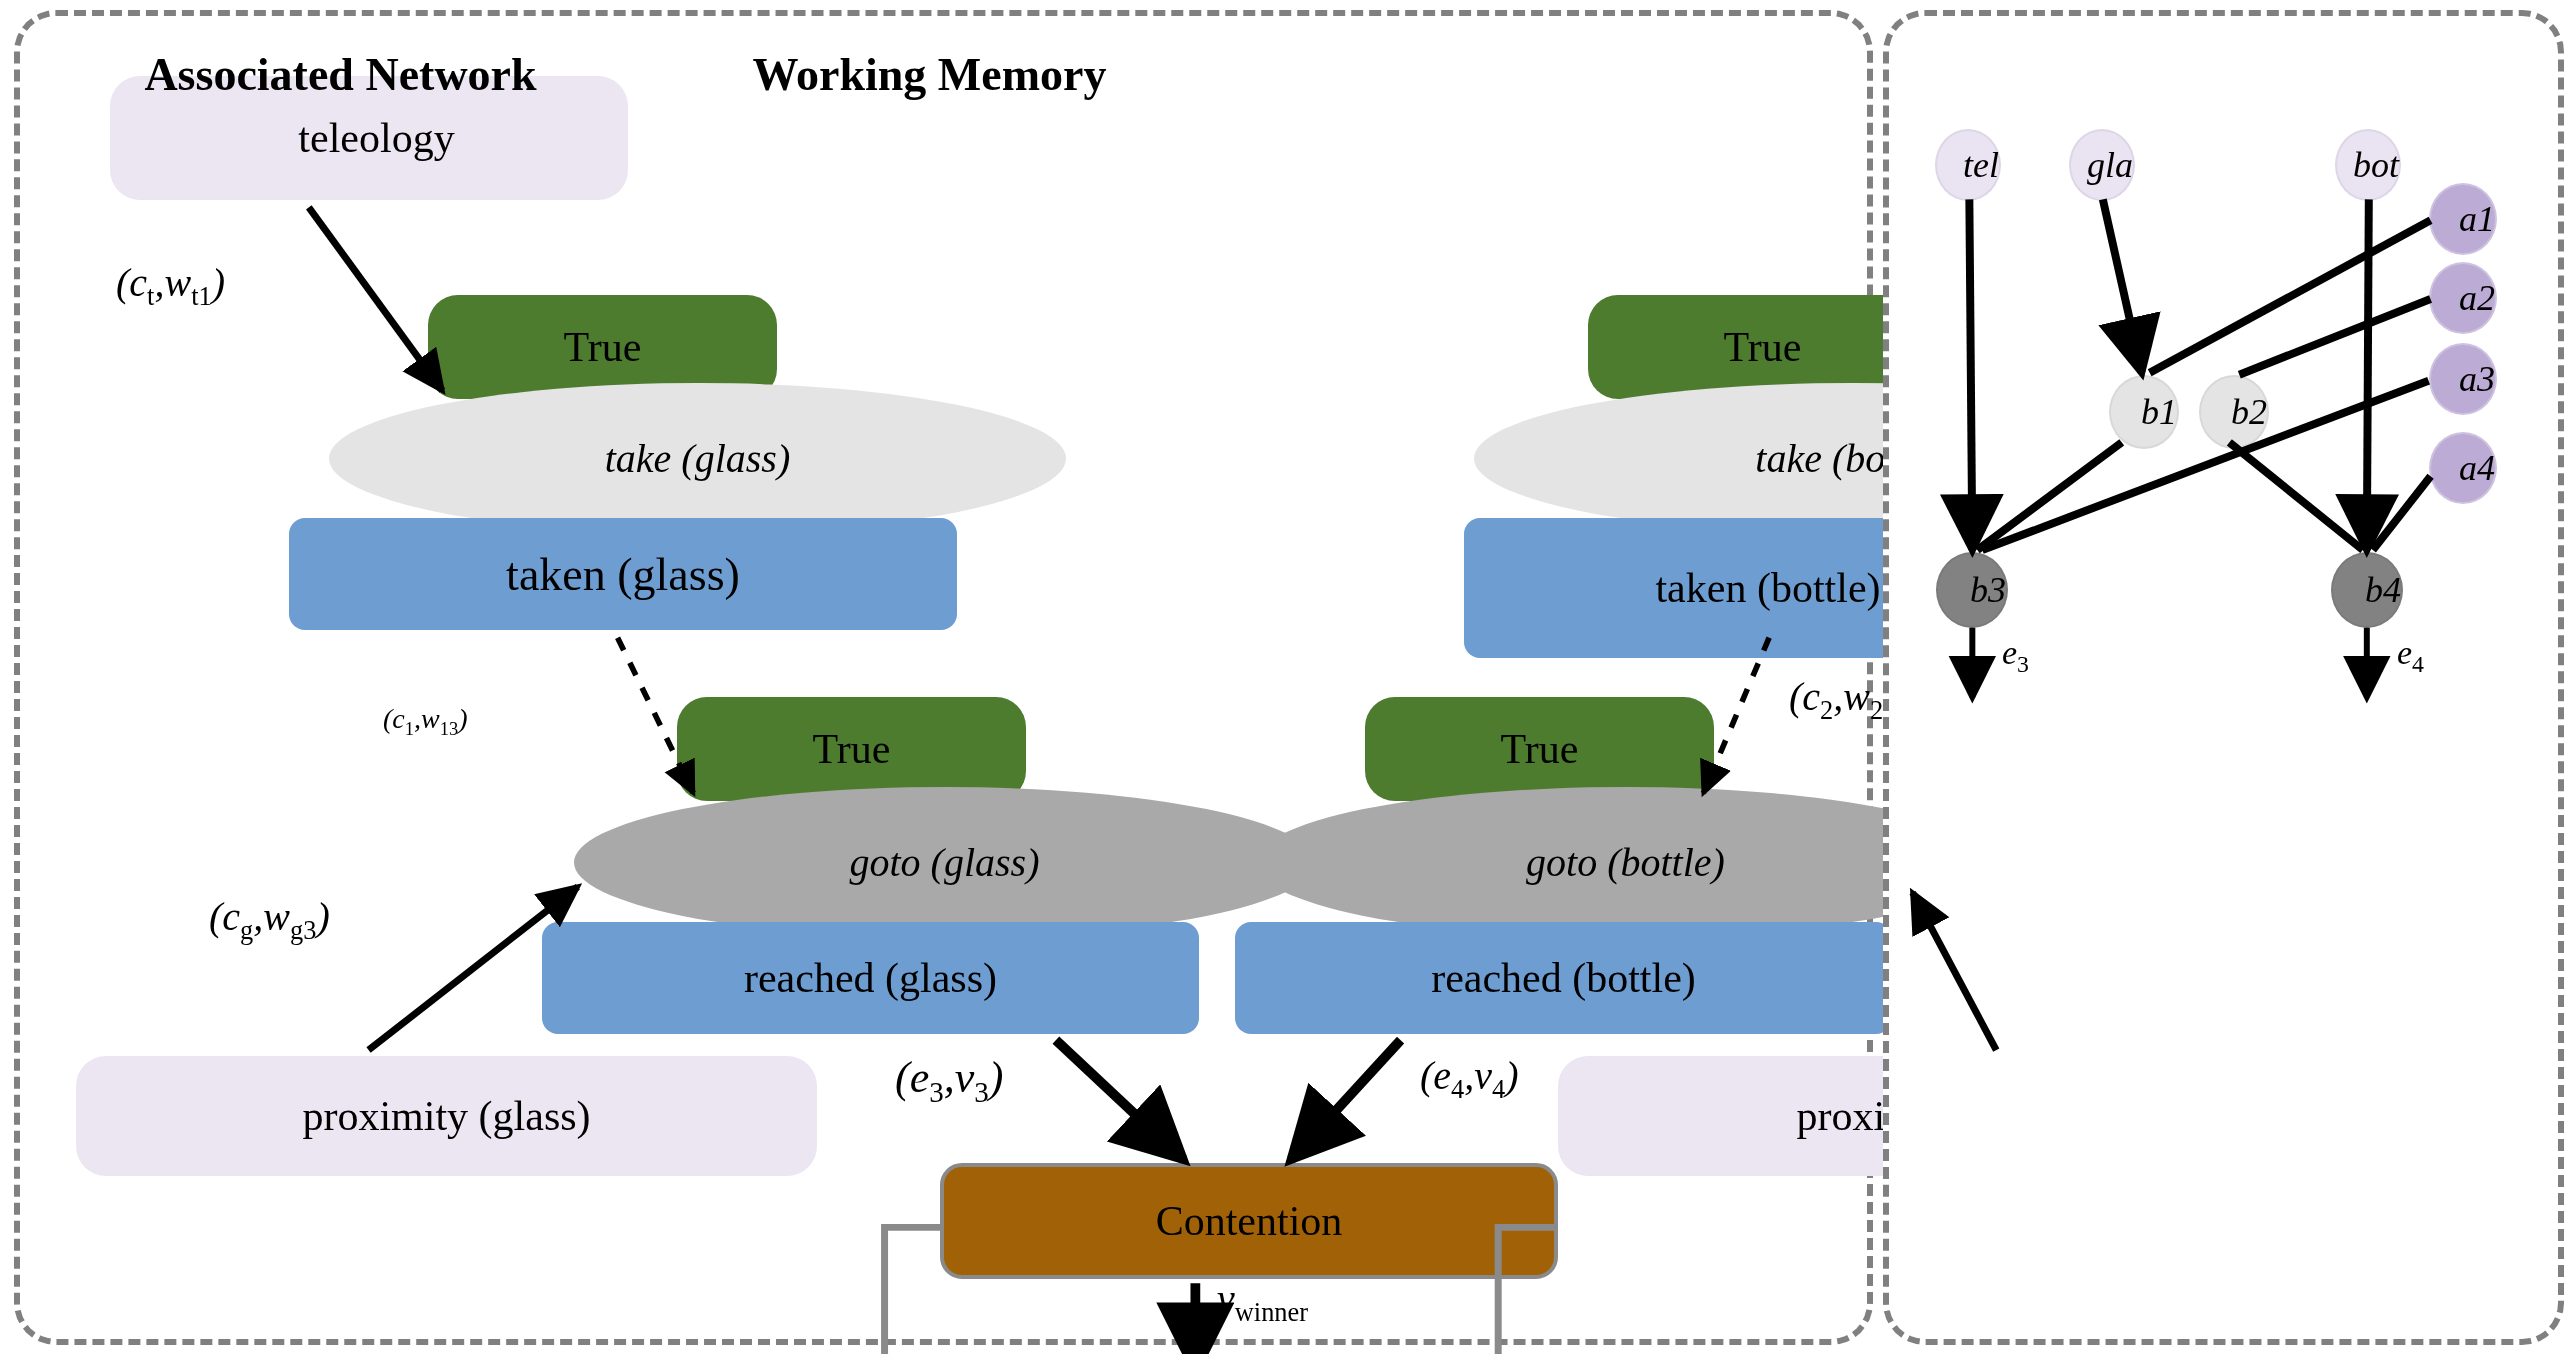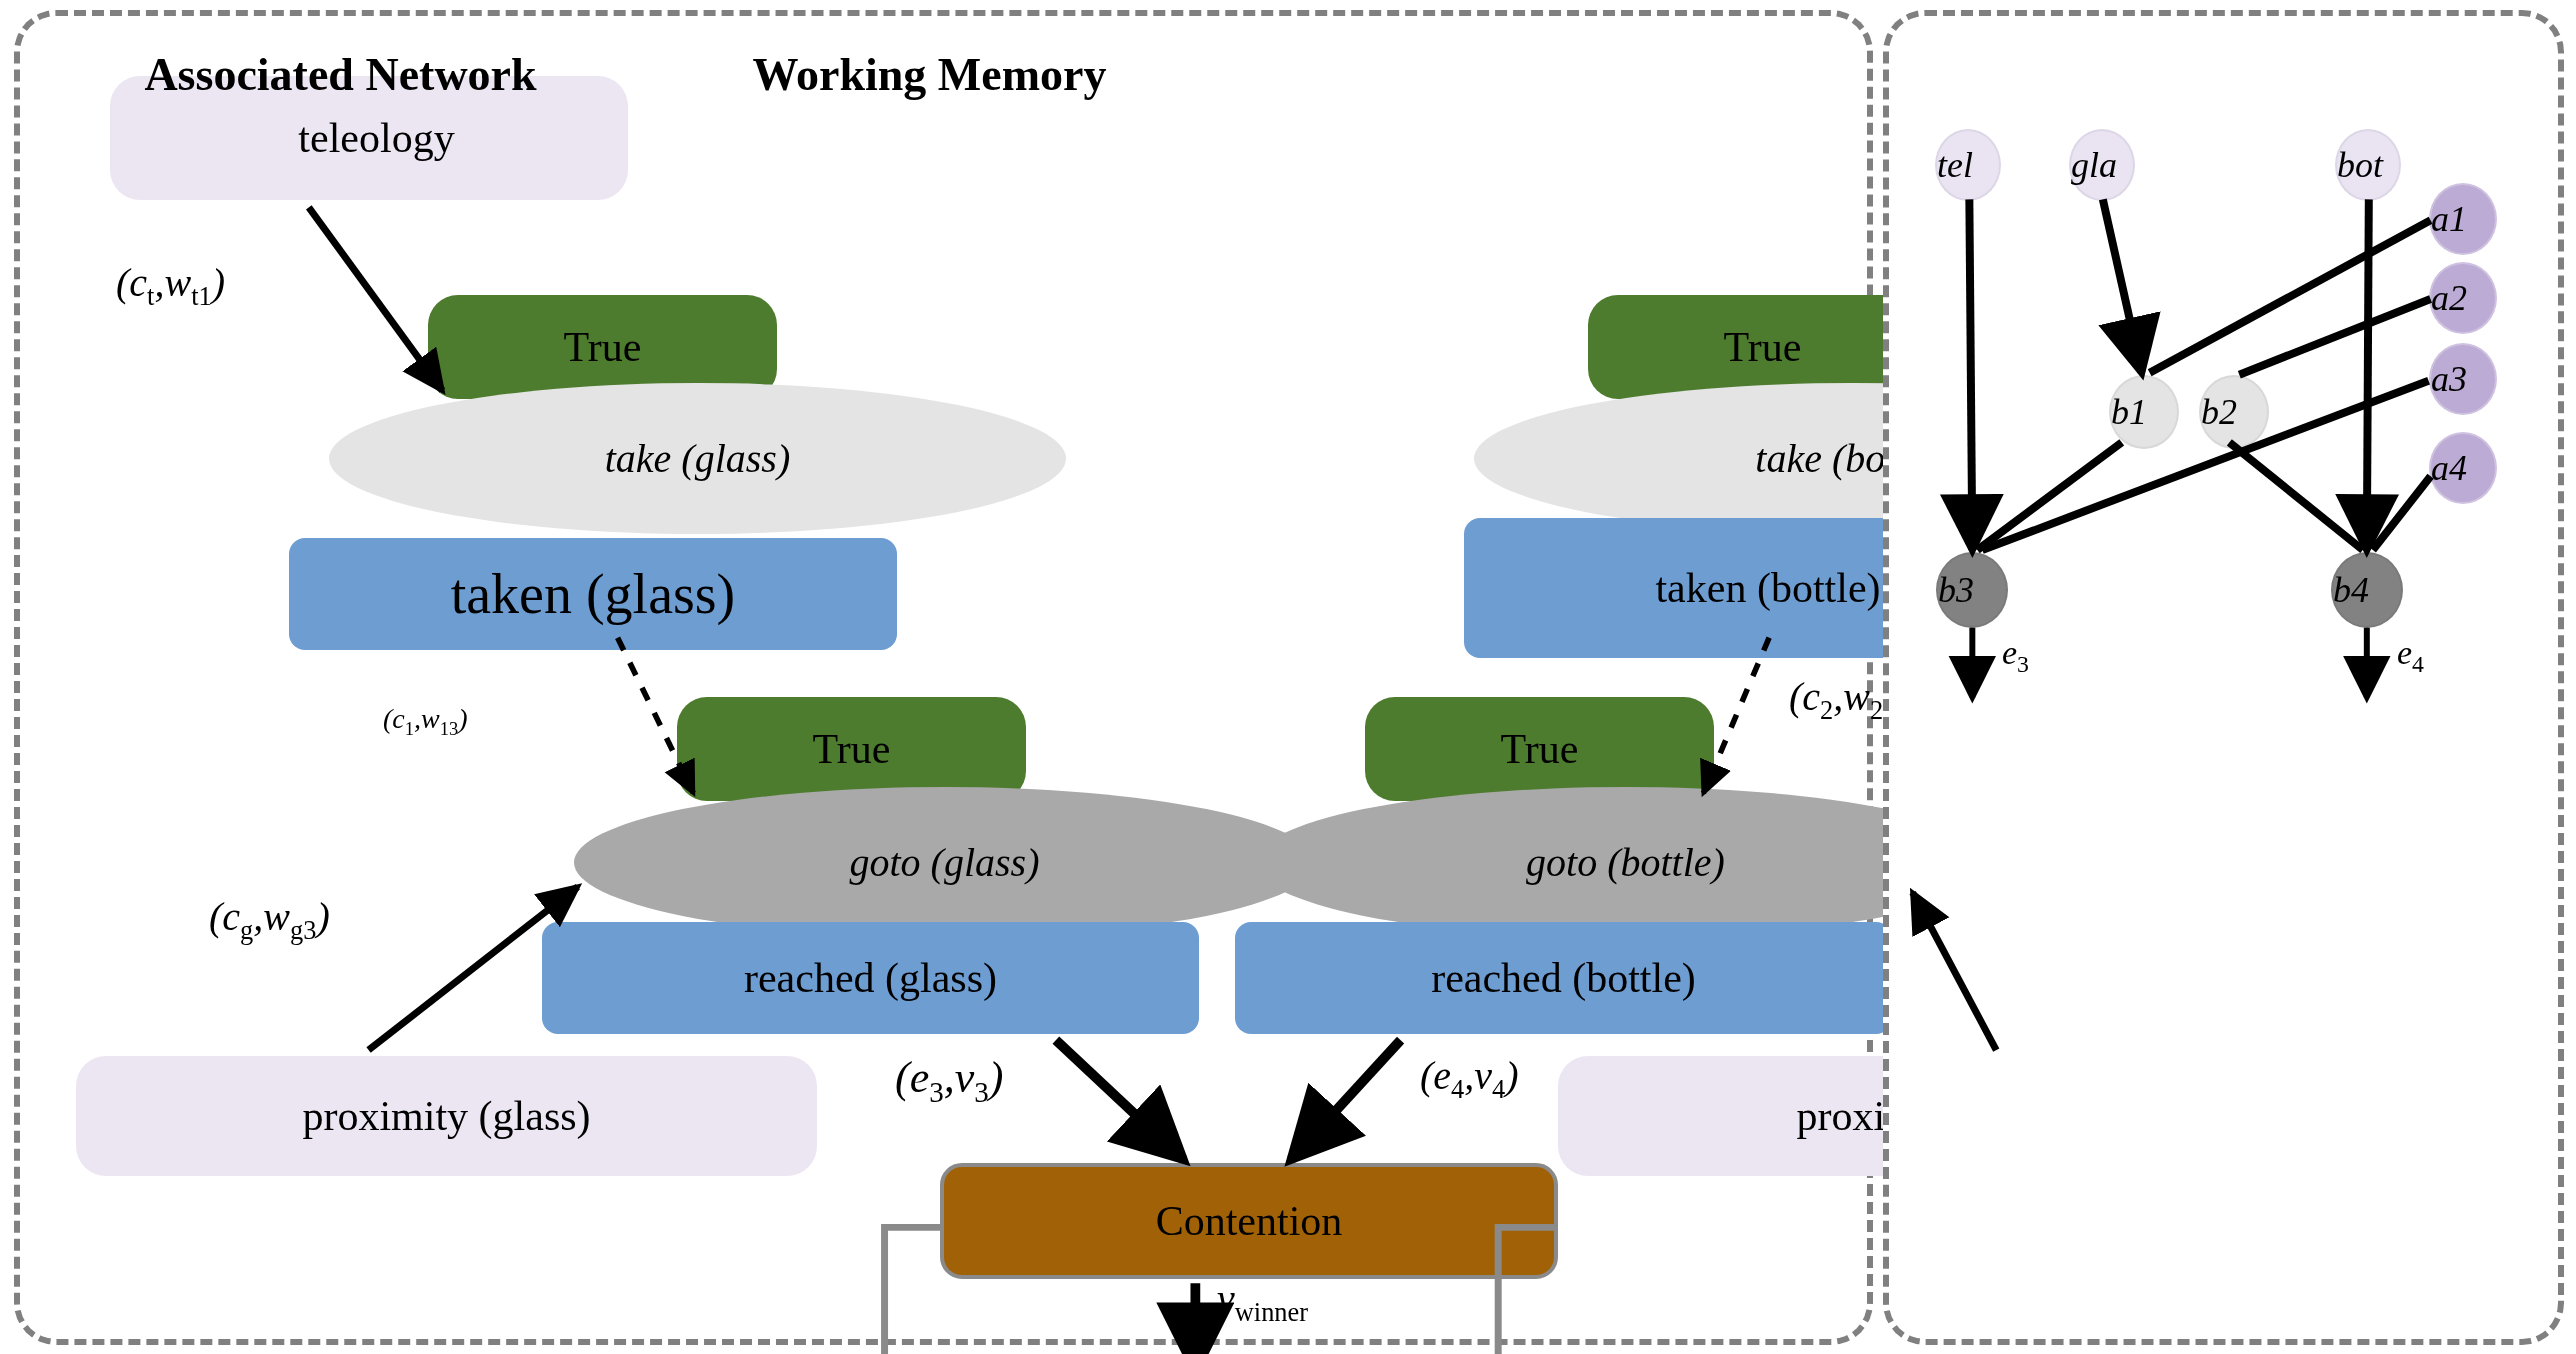--- a/index.html
+++ b/index.html
@@ -49,21 +49,21 @@
   
   .wlabel{
     position:absolute;font-size:40px;font-style:italic;color:#000;white-space:nowrap;
   }
   .wlabel sub{font-size:0.66em;font-style:normal;}
   .wlabel .it{font-style:italic;}
 
   
   .anode{
     position:absolute;border-radius:50%;display:flex;align-items:center;
-    justify-content:flex-start;font-style:italic;font-size:36px;color:#000;
+    justify-content:flex-end;font-style:italic;font-size:36px;color:#000;
     box-sizing:border-box;
   }
   .an-in{background:#eae3f2;border:2px solid #ddd6e6;}
   .an-a{background:#bcabd4;border:2px solid #cfc2e0;}
   .an-b{background:#e4e4e4;border:2px solid #d8d8d8;font-style:italic;}
   .an-out{background:#828282;border:2px solid #7a7a7a;}
 
   svg.overlay{position:absolute;left:0;top:0;pointer-events:none;}
   .elab{position:absolute;font-size:34px;font-style:italic;color:#000;}
   .elab sub{font-size:0.7em;font-style:normal;}
@@ -77,21 +77,21 @@
 <div class="node lilac" style="left: 110px; top: 76px; width: 518px; height: 124px; font-size: 42px; border-radius: 30px; padding-left: 15px;">
   <span>teleology</span>
 </div>
 
 <div class="node truebox" style="left: 428px; top: 295px; width: 349px; height: 104px; font-size: 42px; border-radius: 30px;">
   <span>True</span>
 </div>
 <div class="node ellipse-light" style="left: 329px; top: 383px; width: 737px; height: 151px; font-size: 40px;">
   <span>take (glass)</span>
 </div>
-<div class="node bluebox" style="left: 289px; top: 518px; width: 608px; height: 112px; font-size: 56px; margin-top: 20px;">
+<div class="node bluebox" style="left: 289px; top: 518px; width: 668px; height: 112px; font-size: 46px;">
   <span>taken (glass)</span>
 </div>
 
 <div class="node truebox" style="left: 1588px; top: 295px; width: 349px; height: 104px; font-size: 42px; border-radius: 30px;">
   <span>True</span>
 </div>
 <div class="node ellipse-light" style="left: 1474px; top: 383px; width: 757px; height: 151px; font-size: 40px;">
   <span>take (bottle)</span>
 </div>
 <div class="node bluebox" style="left: 1464px; top: 518px; width: 608px; height: 140px; font-size: 42px;">

